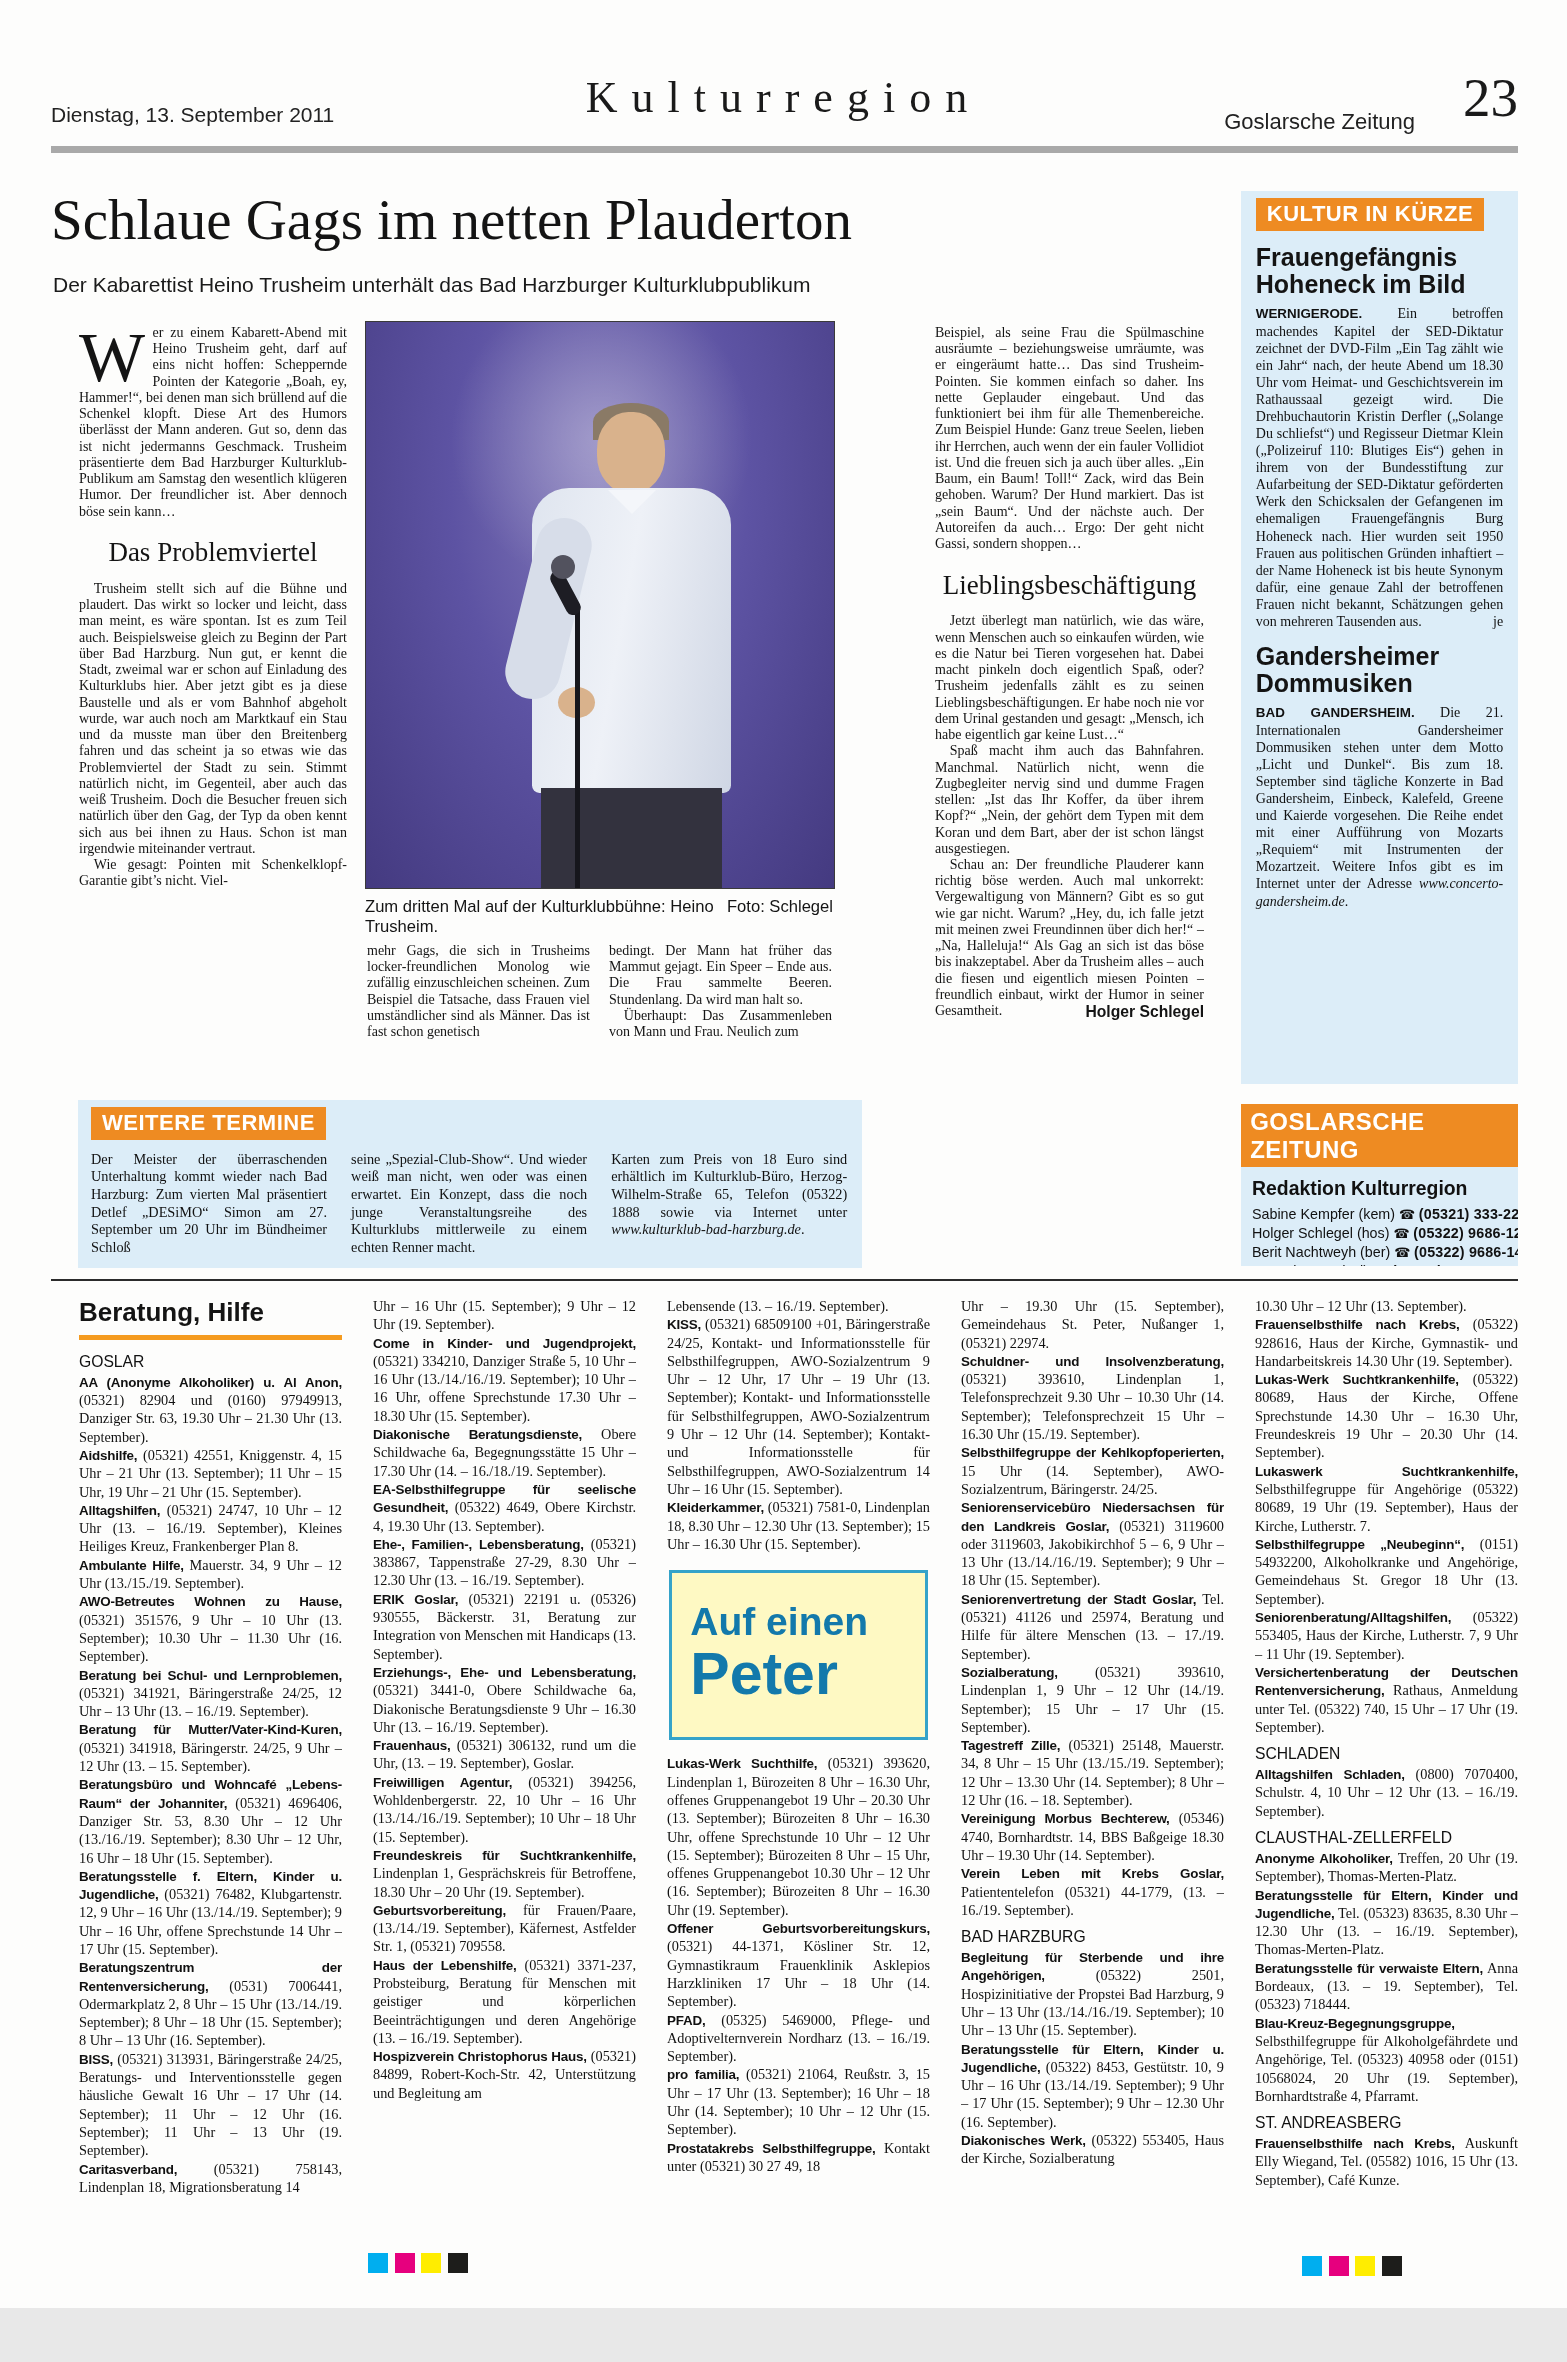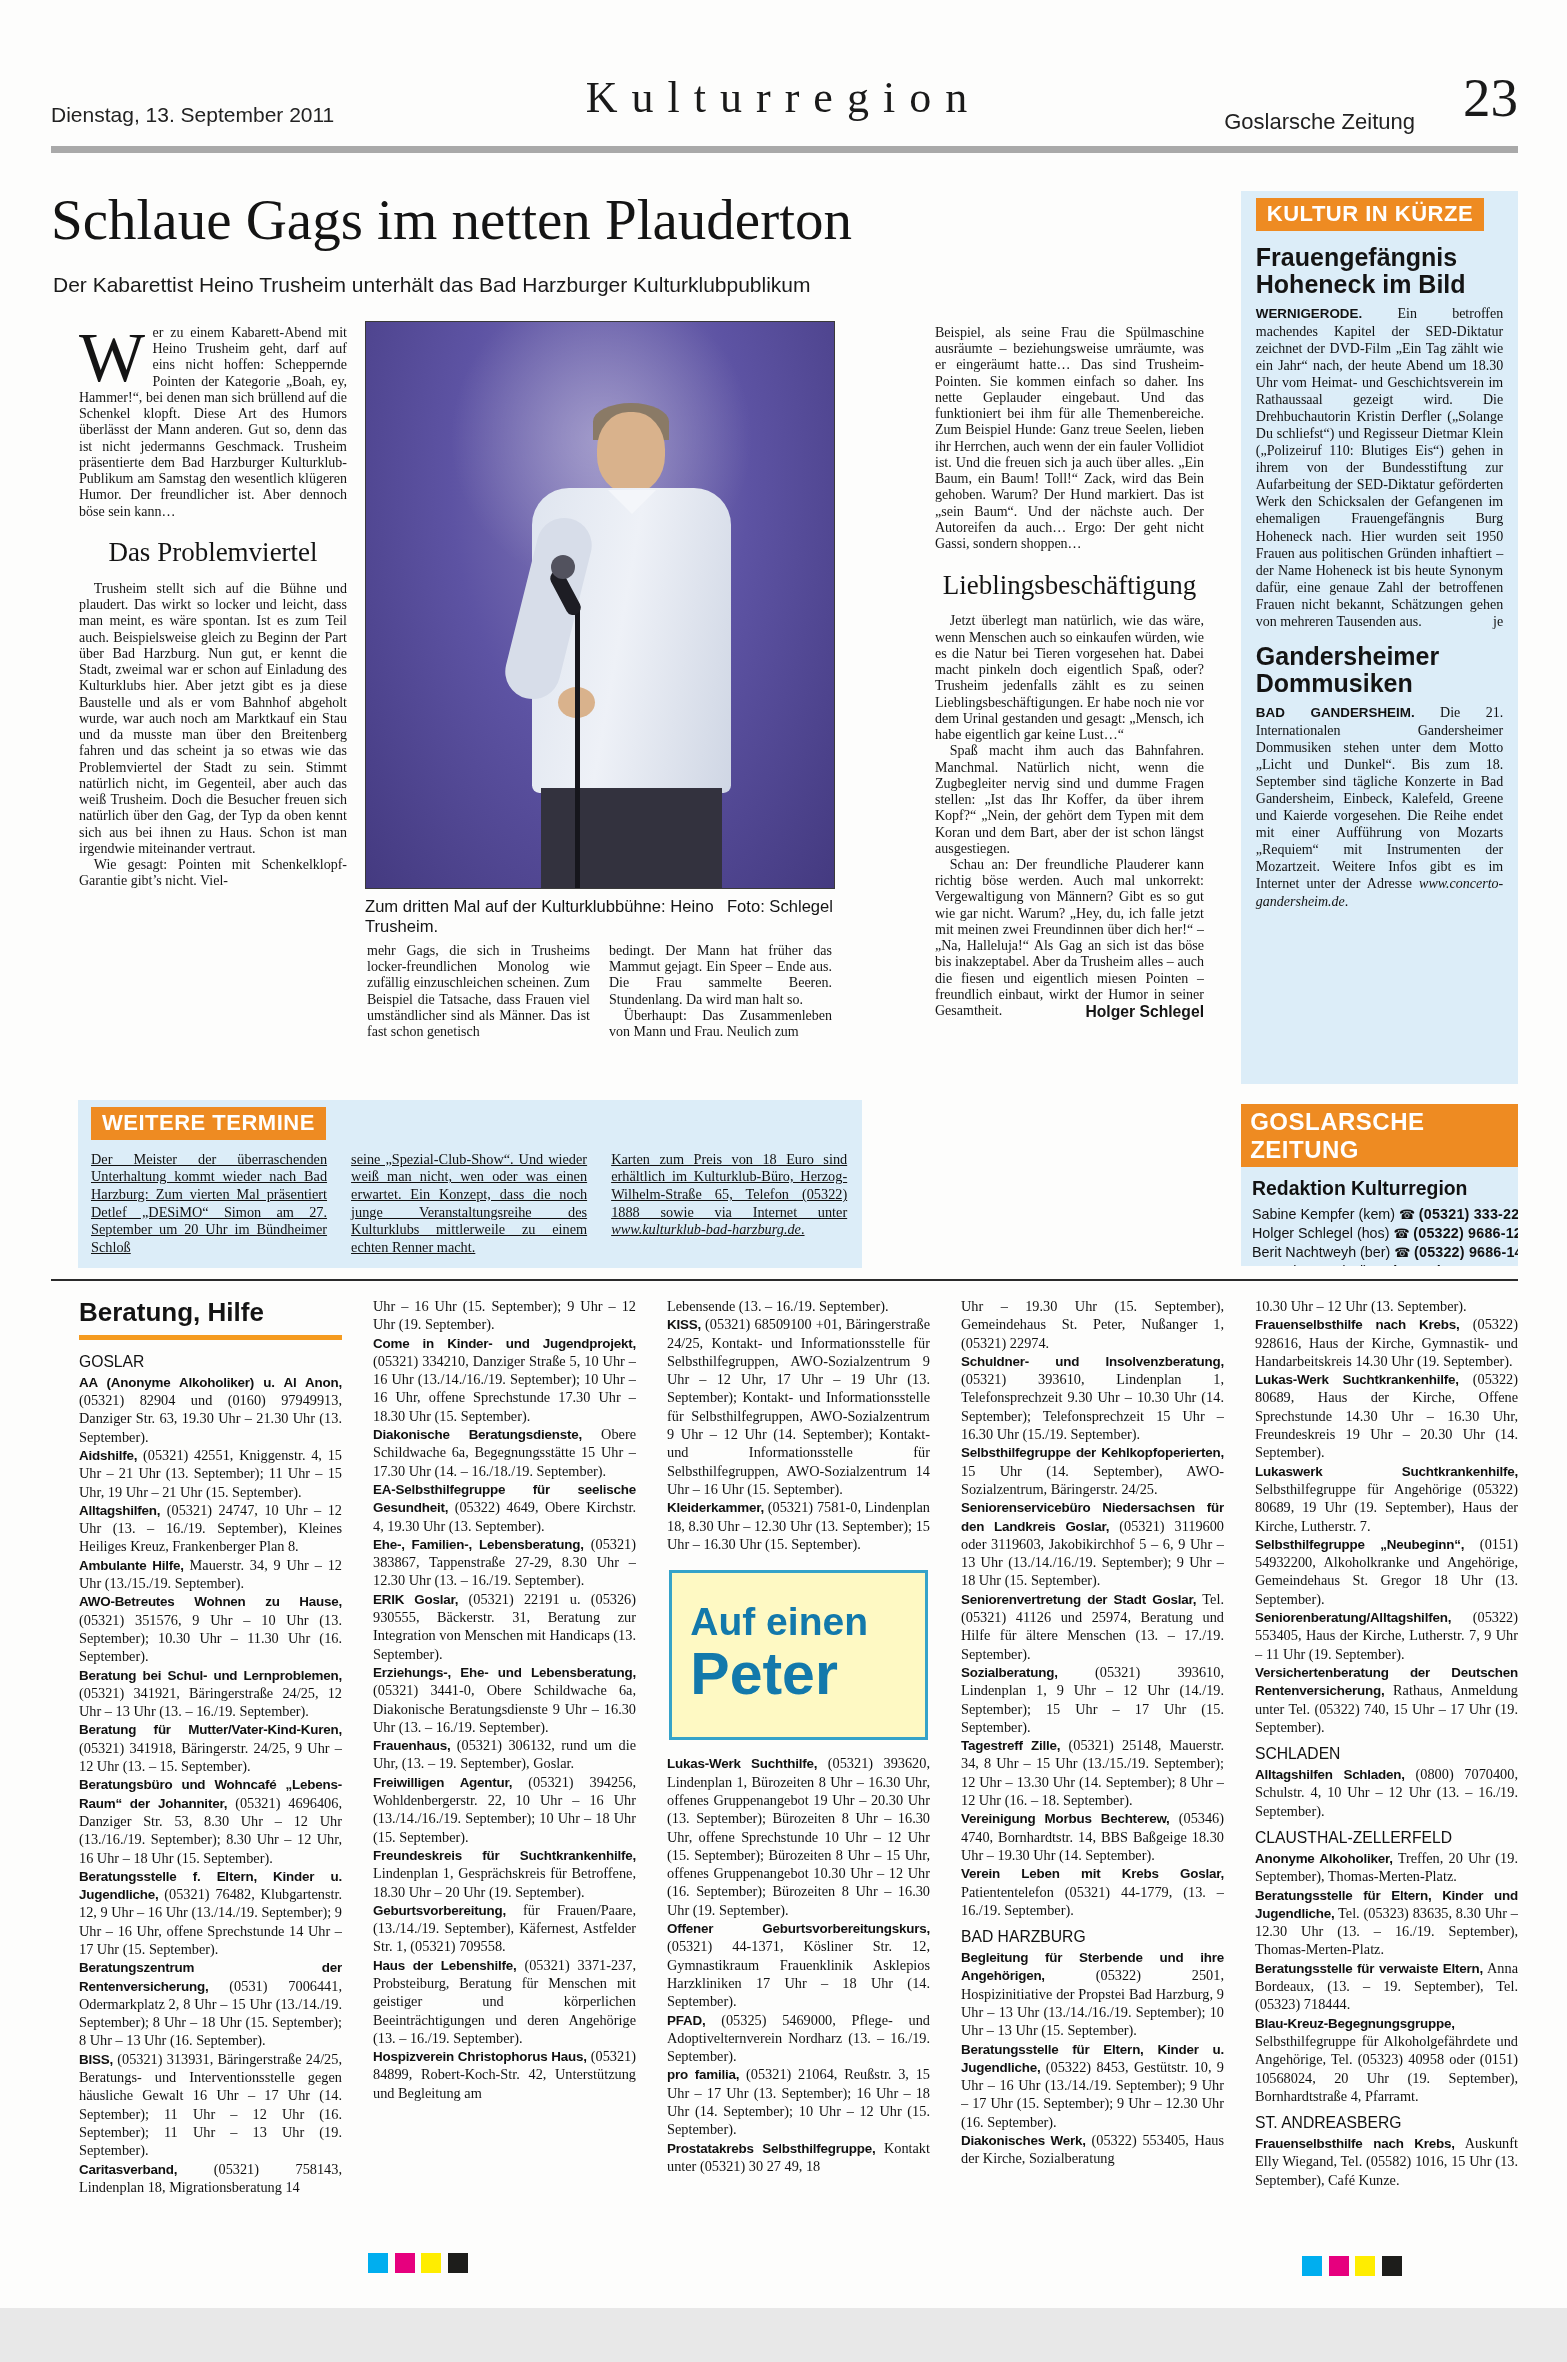--- a/index.html
+++ b/index.html
@@ -48,21 +48,21 @@
   .mic-top{position:absolute;left:192px;top:247px;width:14.8px;height:48px;border-radius:7.4px;
            background:#1d1d24;transform:rotate(-28deg);}
   .mic-grill{position:absolute;left:185px;top:233px;width:24px;height:24px;border-radius:50%;background:#52525e;}
   .caption{left:365px;top:897px;width:468px;font:16.6px "Liberation Sans",sans-serif;color:#141414;}
   .caption .credit{float:right;}
   
   .bluebox{background:#dcedf8;}
   .tag{display:inline-block;background:#ee8b22;color:#fff;font:bold 22px "Liberation Sans",sans-serif;
        padding:2.8px 11px 3.7px;letter-spacing:0.5px;}
   .wt-box{left:78px;top:1100px;width:784px;height:168px;padding:7.4px 0 0 13px;box-sizing:border-box;overflow:hidden;}
-  .wt-cols{display:flex;gap:24px;margin-top:11px;padding-right:14.8px;text-decoration:underline;}
+  .wt-cols{display:flex;gap:24px;margin-top:11px;padding-right:14.8px;}
   .wt-col{flex:1;font:14.3px/1.23 "Liberation Serif",serif;text-align:justify;hyphens:auto;}
   .em{font-style:italic;}
   .rule2{left:51px;right:49px;top:1279px;height:1.8px;background:#2b2b2b;}
   
   .sb1{left:1241px;top:191px;width:277px;height:893px;padding:7.4px 14.8px 9.2px;box-sizing:border-box;overflow:hidden;}
   .sb2{left:1241px;top:1104px;width:277px;height:162px;box-sizing:border-box;overflow:hidden;}
   .sb-title{font:bold 25px/1.08 "Liberation Sans",sans-serif;margin:13px 0 7.4px;color:#141414;}
   .sb-body{font:14px/1.22 "Liberation Serif",serif;text-align:justify;hyphens:auto;margin:0;}
   .lead-in{font-family:"Liberation Sans",sans-serif;font-weight:bold;font-size:13.4px;}
   .sig{float:right;font-family:"Liberation Serif",serif;}

